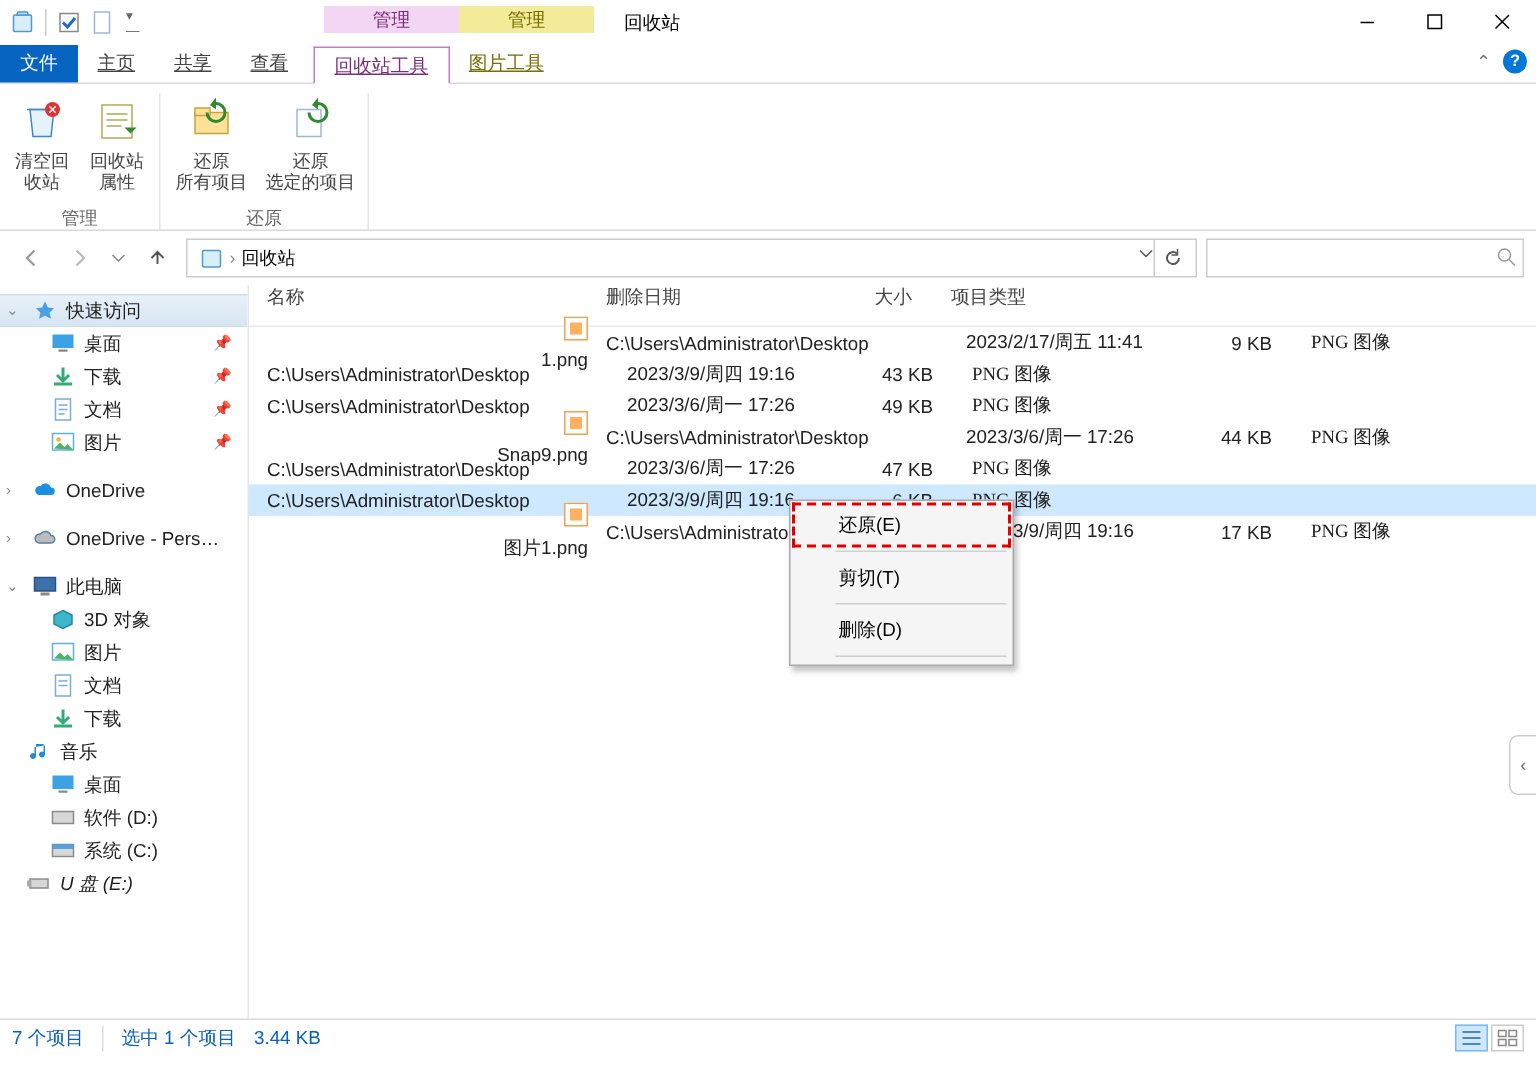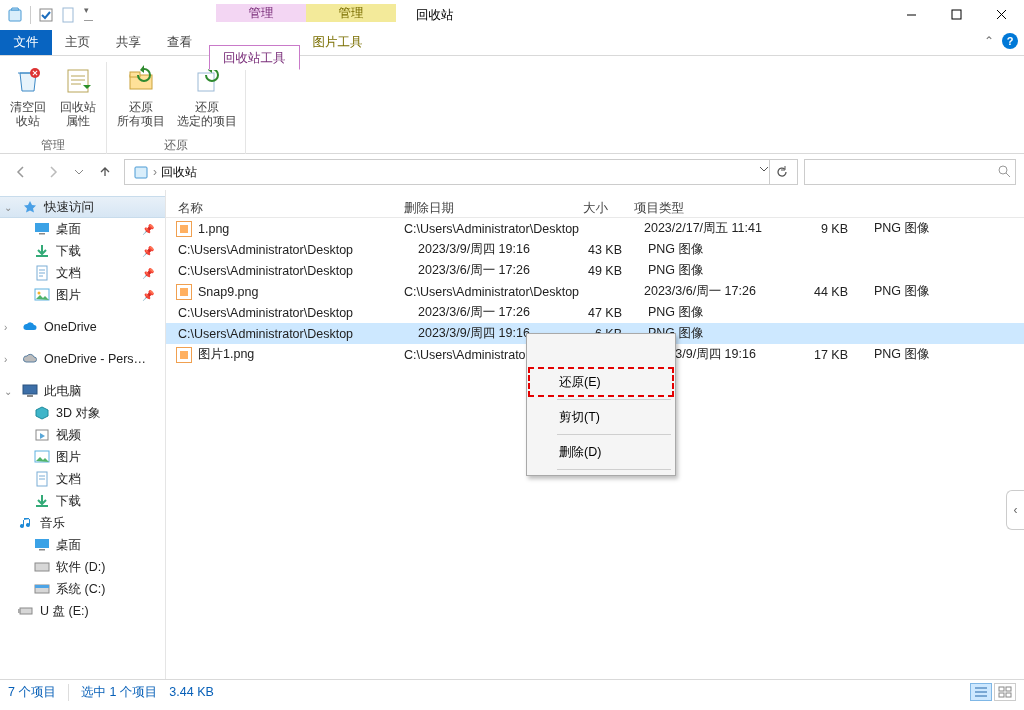--- a/index.html
+++ b/index.html
@@ -15,22 +15,22 @@
   .ctx-tab { width:90px; text-align:center; line-height:18px; height:18px; margin-top:4px; font-size:12.5px; }
   .ctx1 { background:#f3d6f3; color:#7a2e7a; }
   .ctx2 { background:#f3ea9a; color:#7a6e00; }
   .title-text { flex:1 1 auto; padding-left: 20px; line-height:30px; font-size:12.5px; }
   .win-controls { display:flex; }
   .win-btn { width:45px; height:28px; display:flex; align-items:center; justify-content:center; color:#222; }
   
   
   .tabstrip { height:26px; display:flex; border-bottom:1px solid #d9d9d9; position:relative; }
   .file-tab { background:#0864c1; color:#fff; width:52px; text-align:center; line-height:24px; font-size:12.5px; }
-  .rib-tab { padding:0 13px; line-height:24px; font-size:12.5px; color:#444; }
-  .rib-tab.ctx-recycle { border:1px solid #c97ac9; border-bottom:1px solid #fff; background:#fff; color:#7a2e7a; position:relative; top:15px; }
+  .rib-tab { padding:0 13px; line-height:24px; font-size:12.5px; color:#444;text-decoration:underline; }
+  .rib-tab.ctx-recycle { border:1px solid #c97ac9; border-bottom:1px solid #fff; background:#fff; color:#7a2e7a; position:relative; top:1px; }
   .rib-tab.ctx-pic { color:#7a6e00; }
   .tabstrip-right { position:absolute; right:6px; top:3px; display:flex; gap:8px; align-items:center; }
   .help-icon { width:16px; height:16px; border-radius:50%; background:#0078d7; color:#fff; font-size:11px; text-align:center; line-height:16px; font-weight:bold; }
   
   
   .ribbon { height:98px; border-bottom:1px solid #d9d9d9; background:#fff; display:flex; align-items:flex-start; padding-top:6px; }
   .rib-group { display:flex; flex-direction:column; align-items:center; height:92px; border-right:1px solid #e5e5e5; padding:0 6px; }
   .rib-buttons { display:flex; gap:6px; flex:1; }
   .rib-btn { width:44px; display:flex; flex-direction:column; align-items:center; font-size:12px; color:#444; text-align:center; line-height:14px; padding-top:2px; }
   .rib-btn .ico { width:32px; height:32px; margin-bottom:4px; display:flex; align-items:center; justify-content:center; }
@@ -55,38 +55,38 @@
   .nav-item { display:flex; align-items:center; height:22px; padding-left:18px; gap:6px; font-size:12.5px; color:#222; }
   .nav-item.header { font-weight:normal; }
   .nav-item .pin { margin-left:auto; margin-right:10px; color:#7a7a7a; font-size:10px; }
   .nav-item .exp { width:12px; color:#888; font-size:10px; margin-left:-14px; }
   .nav-item .ico { width:16px; height:16px; display:flex; align-items:center; justify-content:center; }
   .nav-quick { background:linear-gradient(#e8f0f8,#d7e6f4); border-top:1px solid #c8dcec; border-bottom:1px solid #c8dcec; }
   .nav-spacer { height:10px; }
   
   
   .content { flex:1; position:relative; }
-  .cols { display:flex; height:28px; align-items:flex-end; border-bottom:1px solid #e9e9e9; color:#444; }
+  .cols { display:flex; height:28px; align-items:flex-start; border-bottom:1px solid #e9e9e9; color:#444; }
   .col { padding-left:12px; font-size:12.5px; }
   .c-name { width:226px; }
   .c-loc  { width:240px; }
   .c-date { width:158px; }
   .c-size { width:72px; text-align:right; padding-right:14px; }
-  .c-type { flex:1; }
+  .c-type { flex:1;font-family:Liberation Serif, serif; }
   .row { display:flex; height:21px; align-items:center; font-size:12.5px; color:#222; }
   .row .cell { overflow:hidden; white-space:nowrap; text-overflow:ellipsis; }
-  .row .c-name { display:flex; align-items:center; gap:6px; padding-left:10px; }
+  .row .c-name { display:flex; align-items:flex-end; gap:6px; padding-left:10px;flex-direction:column; }
   .row.selected { background:#cde8ff; }
   .file-ico { width:16px; height:16px; background:#fff; border:1px solid #f0a050; display:flex; align-items:center; justify-content:center; }
   .file-ico::after { content:""; width:8px; height:8px; background:#ffb061; }
   
   
   .ctx-menu { position:absolute; left:360px; top:143px; width:150px; background:#f5f5f5; border:1px solid #a9a9a9; box-shadow:2px 3px 4px rgba(0,0,0,.25); padding:2px; z-index:5; }
   .ctx-item { height:28px; line-height:28px; padding-left:30px; font-size:12.5px; color:#000; position:relative; }
-  .ctx-item.highlight { outline:2px dashed #e40000; outline-offset:-1px;margin-top:32px; }
+  .ctx-item.highlight { outline:2px dashed #e40000; outline-offset:-1px; }
   .ctx-sep { height:1px; background:#cfcfcf; margin:3px 2px 3px 28px; }
   
   
   .side-knob { position:absolute; right:0; top:300px; width:18px; height:40px; background:#fff; border:1px solid #ccc; border-right:0; border-radius:6px 0 0 6px; display:flex; align-items:center; justify-content:center; color:#666; font-size:12px; }
   
   
   .status { height:25px; border-top:1px solid #d9d9d9; display:flex; align-items:center; padding:0 8px; font-size:12.5px; color:#0860b8; gap:12px; }
   .status .seg { border-right:1px solid #ddd; padding-right:12px; }
   .status-right { margin-left:auto; display:flex; gap:2px; }
   .view-btn { width:22px; height:18px; border:1px solid #ccc; display:flex; align-items:center; justify-content:center; color:#666; }
@@ -361,29 +361,20 @@
           <span class="ico">
             <svg width="16" height="16">
               <path d="M8 2l6 3v6l-6 3-6-3V5z" fill="#3fb5c9" stroke="#1f8a9c"></path>
             </svg>
           </span>
           <span>3D 对象</span>
         </div>
         <div class="nav-item" style="padding-left: 34px;">
           <span class="ico">
             <svg width="16" height="16">
-              <rect x="2" y="3" width="12" height="10" fill="#fff" stroke="#888"></rect>
-              <path d="M6 6l5 3-5 3z" fill="#5aa7d8"></path>
-            </svg>
-          </span>
-          <span>视频</span>
-        </div>
-        <div class="nav-item" style="padding-left: 34px;">
-          <span class="ico">
-            <svg width="16" height="16">
               <rect x="1" y="2" width="14" height="11" fill="#fff" stroke="#5fb1e0"></rect>
               <path d="M2 12l4-4 3 3 2-2 4 4z" fill="#4fb36a"></path>
             </svg>
           </span>
           <span>图片</span>
         </div>
         <div class="nav-item" style="padding-left: 34px;">
           <span class="ico">
             <svg width="16" height="16">
               <rect x="3" y="1" width="10" height="14" fill="#fff" stroke="#7badd6"></rect>
@@ -428,21 +419,21 @@
         </div>
         <div class="nav-item" style="padding-left: 34px;">
           <span class="ico">
             <svg width="16" height="16">
               <rect x="1" y="4" width="14" height="8" fill="#d7d7d7" stroke="#8a8a8a"></rect>
               <rect x="1" y="4" width="14" height="3" fill="#4da4e6"></rect>
             </svg>
           </span>
           <span>系统 (C:)</span>
         </div>
-        <div class="nav-item" style="">
+        <div class="nav-item" style=" font-style: italic;">
           <span class="ico">
             <svg width="16" height="16">
               <rect x="2" y="5" width="12" height="6" fill="#d7d7d7" stroke="#8a8a8a"></rect>
               <rect x="0" y="6" width="3" height="4" fill="#aaa"></rect>
             </svg>
           </span>
           <span>U 盘 (E:)</span>
         </div>
       </div>
   </div>

